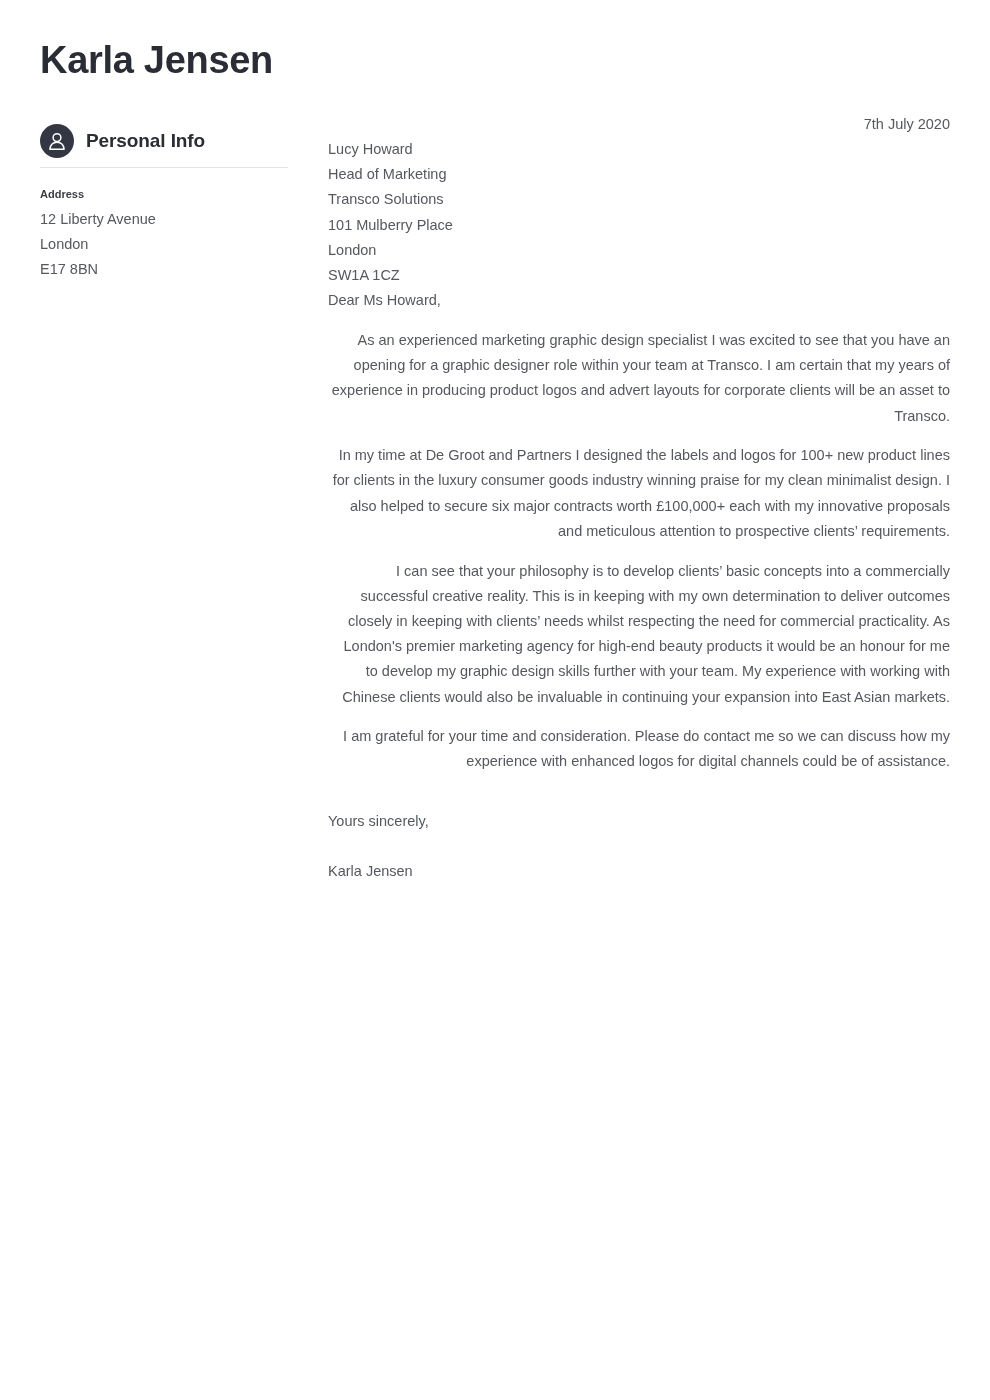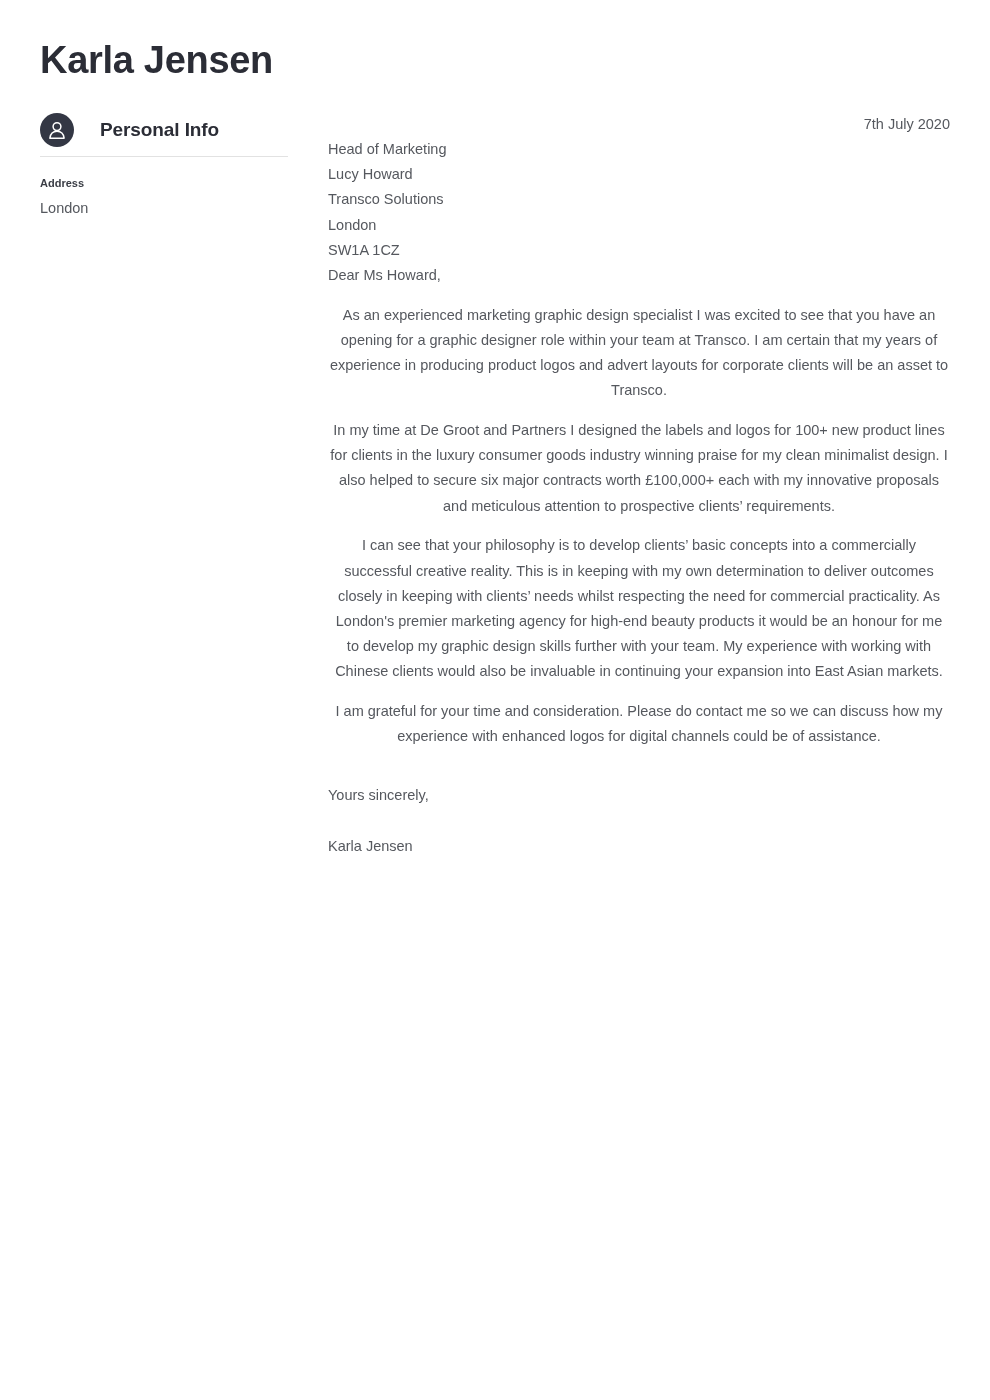--- a/index.html
+++ b/index.html
@@ -41,22 +41,23 @@
   
   .sidebar {
     position: absolute;
     left: 40px;
     top: 112px;
     width: 250px;
   }
   .section-head {
     display: flex;
     align-items: center;
-    gap: 26px;
+    gap: 12px;
     height: 36px;
+    margin-top: 11px;
   }
   .section-icon {
     width: 34px;
     height: 34px;
     border-radius: 50%;
     background: #333744;
     display: flex;
     align-items: center;
     justify-content: center;
     flex: 0 0 auto;
@@ -113,21 +114,21 @@
   }
   .salutation {
     font-size: 14.5px;
     color: #55585e;
     line-height: 25.2px;
   }
   .letter-para {
     font-size: 14.5px;
     color: #55585e;
     line-height: 25.2px;
-    text-align: center;
+    text-align: right;
   }
   .sign-off {
     font-size: 14.5px;
     color: #55585e;
     line-height: 25.2px;
     margin-top: 34px;
   }
   .signature-name {
     font-size: 14.5px;
     color: #55585e;
@@ -151,33 +152,36 @@
           <path d="M3.9 19.2 C4.5 14.4 7.5 12.3 11 12.3 C14.5 12.3 17.5 14.4 18.1 19.2 Z" fill="none" stroke="#ffffff" stroke-width="1.5" stroke-linejoin="round"></path>
         </svg>
       </span>
       <span class="section-title">Personal Info</span>
     </div>
 
     <div class="section-divider"></div>
 
     <div class="sidebar-block">
       <div class="block-label">Address</div>
+      <div class="block-line">12 Liberty Avenue</div>
       <div class="block-line">London</div>
+      <div class="block-line">E17 8BN</div>
     </div>
 
   </div>
 
   <div class="letter">
 
     <div class="letter-date">7th July 2020</div>
 
     <div>
+      <div class="recipient-line">Lucy Howard</div>
       <div class="recipient-line">Head of Marketing</div>
-      <div class="recipient-line">Lucy Howard</div>
       <div class="recipient-line">Transco Solutions</div>
+      <div class="recipient-line">101 Mulberry Place</div>
       <div class="recipient-line">London</div>
       <div class="recipient-line">SW1A 1CZ</div>
     </div>
 
     <div class="salutation">Dear Ms Howard,</div>
 
     <p class="letter-para">As an experienced marketing graphic design specialist I was excited to see that you have an opening for a graphic designer role within your team at Transco. I am certain that my years of experience in producing product logos and advert layouts for corporate clients will be an asset to Transco.</p>
     <p class="letter-para">In my time at De Groot and Partners I designed the labels and logos for 100+ new product lines for clients in the luxury consumer goods industry winning praise for my clean minimalist design. I also helped to secure six major contracts worth £100,000+ each with my innovative proposals and meticulous attention to prospective clients’ requirements.</p>
     <p class="letter-para">I can see that your philosophy is to develop clients’ basic concepts into a commercially successful creative reality. This is in keeping with my own determination to deliver outcomes closely in keeping with clients’ needs whilst respecting the need for commercial practicality. As London's premier marketing agency for high-end beauty products it would be an honour for me to develop my graphic design skills further with your team. My experience with working with Chinese clients would also be invaluable in continuing your expansion into East Asian markets.</p>
     <p class="letter-para">I am grateful for your time and consideration. Please do contact me so we can discuss how my experience with enhanced logos for digital channels could be of assistance.</p>

